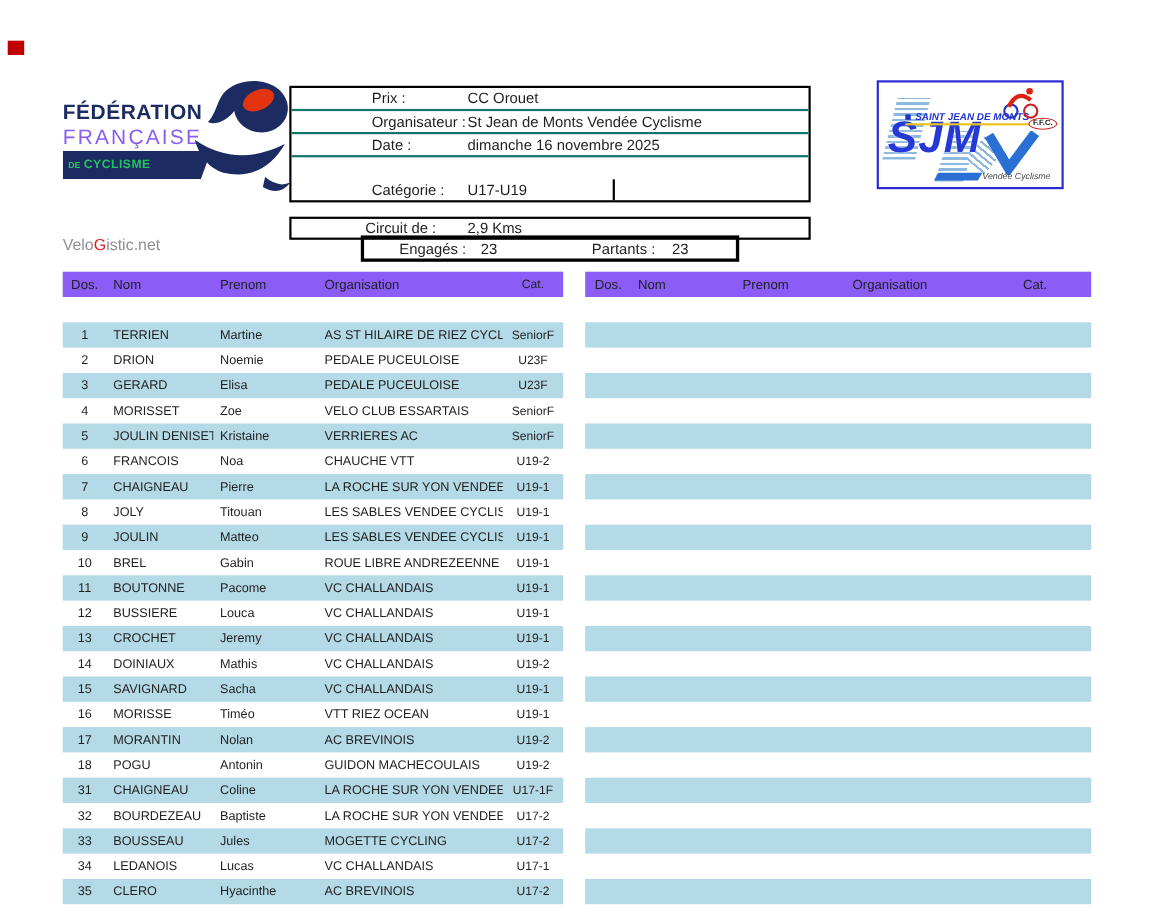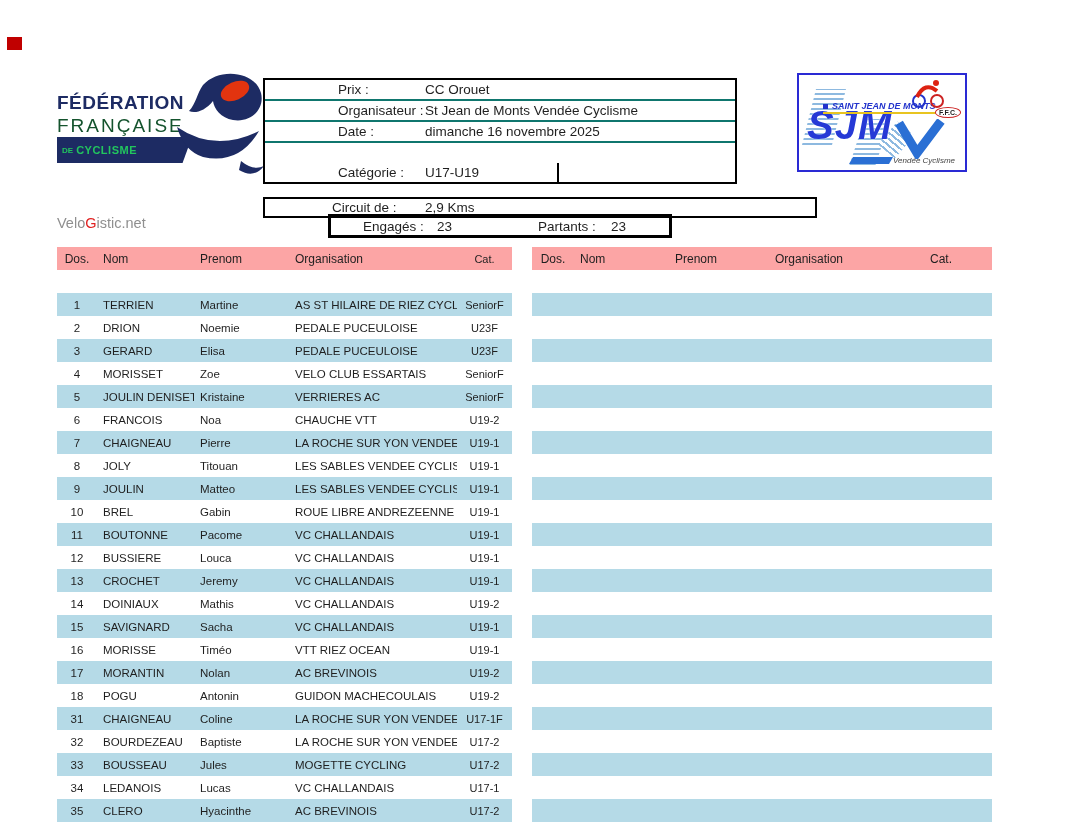--- a/index.html
+++ b/index.html
@@ -6,40 +6,40 @@
   body {
     width:1069px; height:838px; position:relative; background:#ffffff;
     font-family:"Liberation Sans", sans-serif; color:#1f1f1f; overflow:hidden;
   }
   
   .red-marker { position:absolute; left:7px; top:37px; width:15px; height:13px; background:#c00000; }
 
   
   .ffc-logo { position:absolute; left:57px; top:75px; width:210px; height:102px; }
   .ffc-l1 { position:absolute; left:0; top:17px; font-size:19px; font-weight:bold; color:#1d2b63; letter-spacing:.5px; }
-  .ffc-l2 { position:absolute; left:0; top:40px; font-size:19px; color:#14532d; letter-spacing:2px; }
+  .ffc-l2 { position:absolute; left:0; top:40px; font-size:19px; color:#8b5cf6; letter-spacing:2px; }
   .ffc-banner { position:absolute; left:0; top:62px; width:135px; height:26px; background:#1d2b63;
     clip-path:polygon(0 0,100% 0,93% 100%,0 100%); color:#22c55e; display:flex; align-items:center; padding-left:5px; box-sizing:border-box; }
   .ffc-de { font-size:8px; font-weight:bold; line-height:7px; margin-right:3px; }
   .ffc-cyc { font-size:11px; font-weight:bold; letter-spacing:.5px; }
   .ffc-swoosh { position:absolute; left:112px; top:-4px; }
 
   
   .velogistic { position:absolute; left:57px; top:215px; font-size:14.5px; color:#8f8f8f; }
   .velogistic .accent { color:#e02020; }
 
   
   .form-box { position:absolute; left:263px; top:78px; width:474px; border:2px solid #000; box-sizing:border-box; }
   .form-row { position:relative; height:19px; border-bottom:2px solid #0f766e; font-size:13.5px; }
   .form-row:last-child { border-bottom:none;margin-top:20px; }
   .form-label { position:absolute; left:73px; top:2px; }
   .form-value { position:absolute; left:160px; top:2px; }
   .form-row.has-divider::after { content:""; position:absolute; left:292px; top:0; bottom:0; width:2px; background:#000; }
 
-  .circuit-box { position:absolute; left:263px; top:197px; width:554px; height:21px; border:2px solid #000; box-sizing:border-box; font-size:13.5px; }
+  .circuit-box { position:absolute; left:263px; top:197px; width:474px; height:21px; border:2px solid #000; box-sizing:border-box; font-size:13.5px; }
   .circuit-box .form-label { left:67px; top:1px; }
   .circuit-box .form-value { left:160px; top:1px; }
 
   .engages-box { position:absolute; left:328px; top:214px; width:344px; height:24px; border:3px solid #000; box-sizing:border-box; font-size:13.5px; }
   .eng-label { position:absolute; left:32px; top:2px; }
   .eng-value { position:absolute; left:106px; top:2px; }
   .par-label { position:absolute; left:207px; top:2px; }
   .par-value { position:absolute; left:280px; top:2px; }
 
   
@@ -58,21 +58,21 @@
   .sjm-ffc { position:absolute; right:4px; top:32px; font-size:7px; font-weight:bold; color:#222;
     border:1px solid #cc2222; border-radius:50%; padding:1px 3px; background:#fff; }
   .sjm-sub { position:absolute; right:10px; top:88px; transform:translateY(-50%); font-size:8px; font-style:italic; color:#444; top:85px; }
   .sjm-subbar { position:absolute; right:74px; top:82px; width:40px; height:7px; background:#2a6fd4; transform:skewX(-30deg); }
   .sjm-cyclist { position:absolute; right:18px; top:2px; }
 
   
   .thead, .trow { display:grid; align-items:center; height:23px; }
   .grid-l { grid-template-columns:40px 97px 95px 168px 55px; width:455px; }
   .grid-r { grid-template-columns:42px 95px 100px 160px 63px; width:460px; }
-  .thead { position:absolute; top:247px; background:#fca5a5; font-size:12px; }
+  .thead { position:absolute; top:247px; background:#8b5cf6; font-size:12px; }
   .thead-left { left:57px; }
   .thead-right { left:532px; }
   .tbody-left { position:absolute; left:57px; top:293px; }
   .tbody-right { position:absolute; left:532px; top:293px; }
   .trow { font-size:11.5px; }
   .trow.stripe { background:#b5dae7; }
   .tcell { padding-left:6px; white-space:nowrap; overflow:hidden; }
   .c-dos { text-align:center; padding-left:0; }
   .c-cat { text-align:center; padding-left:0; font-size:11px; }
   .c-cat.hleft { text-align:left; padding-left:1px; font-size:12px; }

